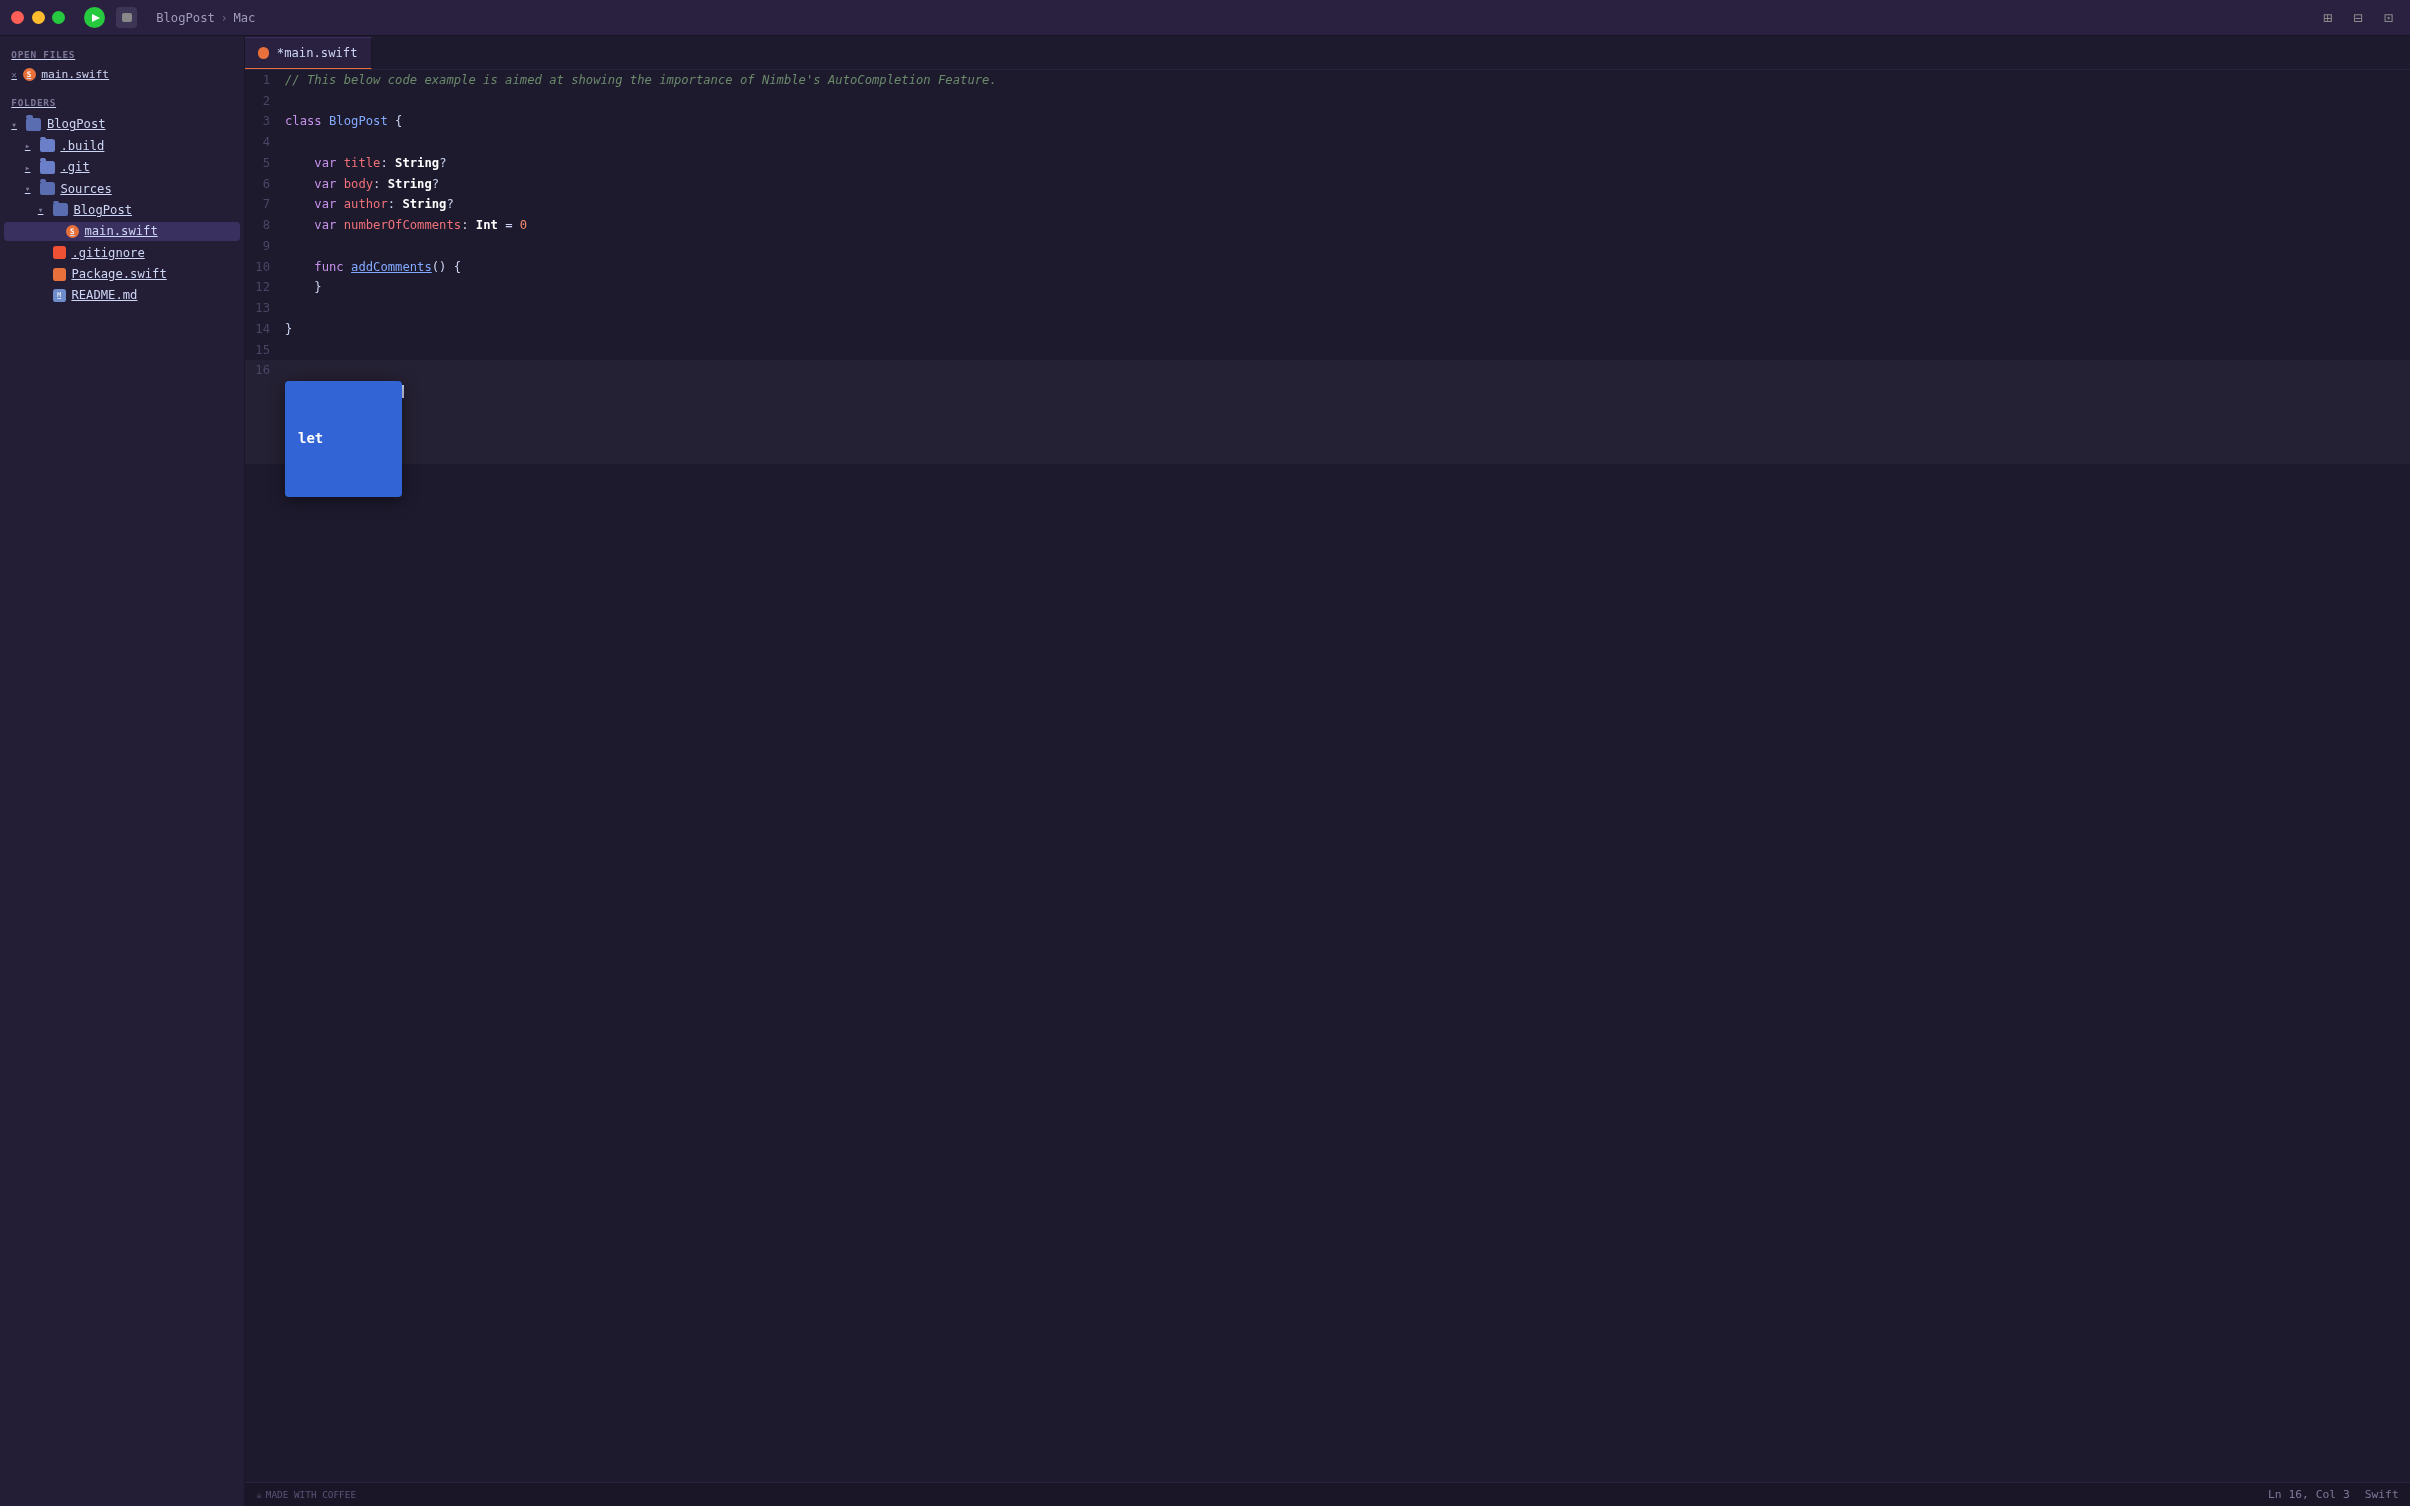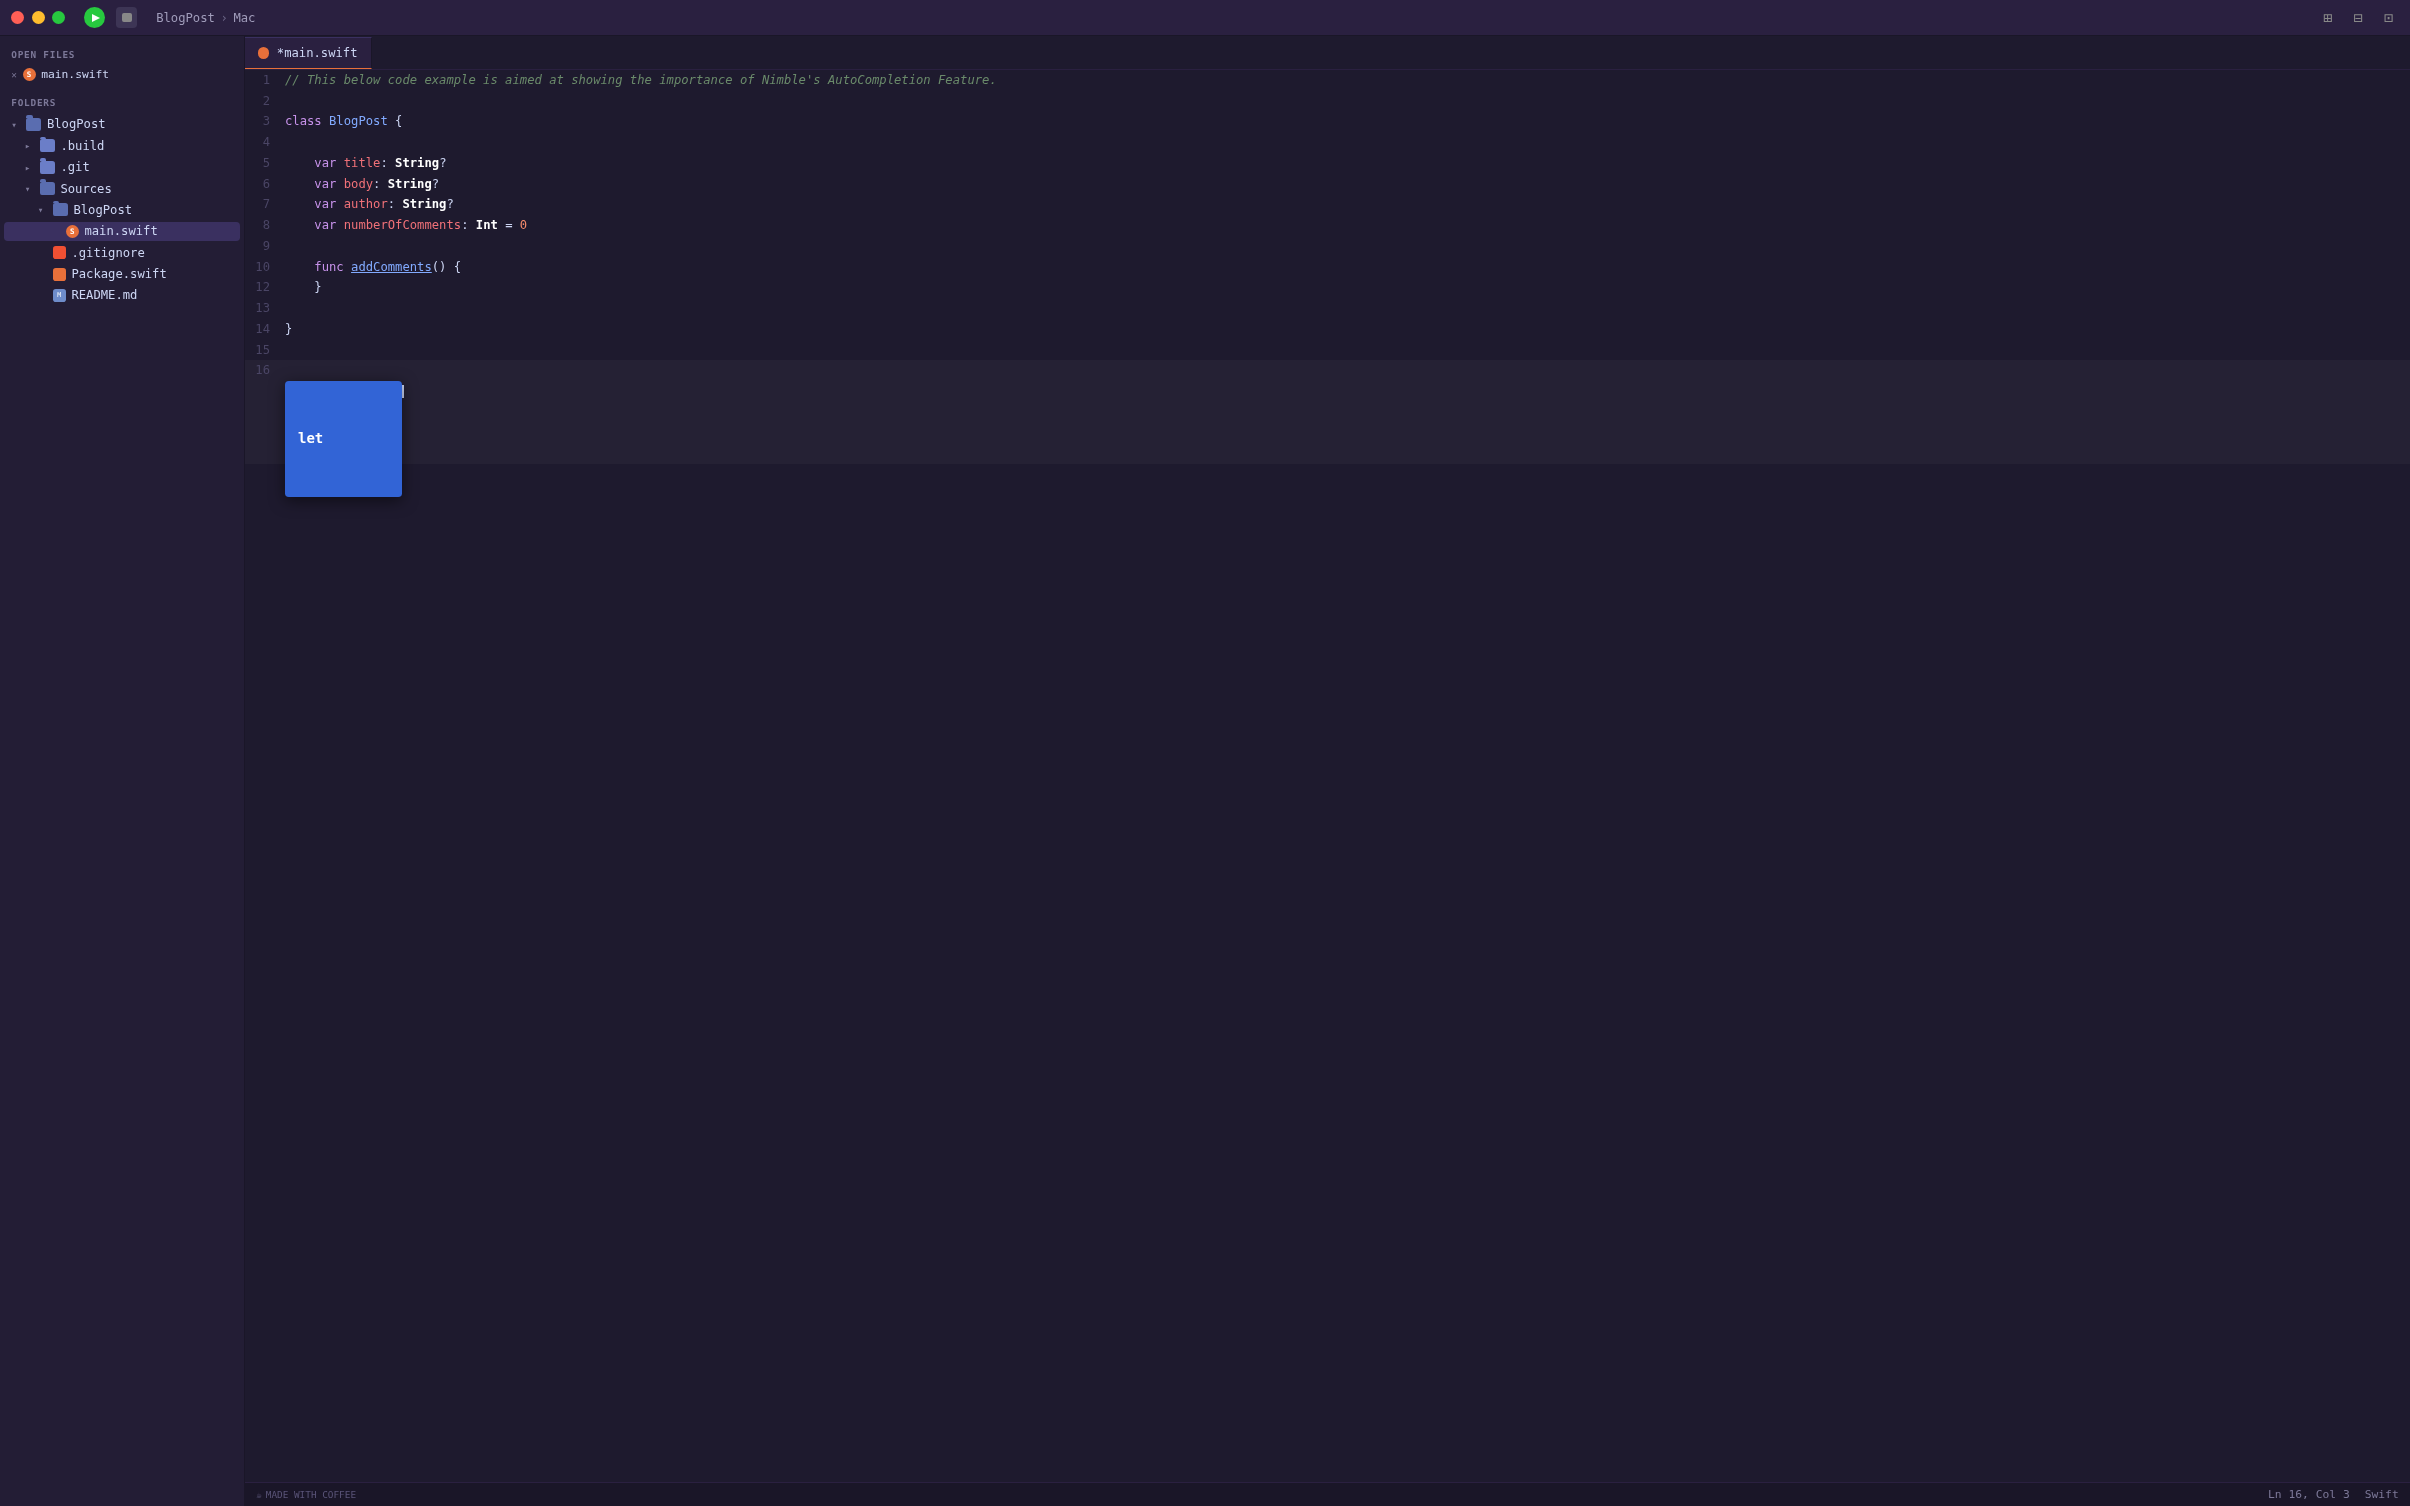--- a/index.html
+++ b/index.html
@@ -109,20 +109,21 @@
     
     #sidebar {
       width: 245px;
       background: #231d35;
       display: flex;
       flex-direction: column;
       border-right: 0.9px solid #1a1628;
       flex-shrink: 0;
       overflow-y: auto;
       overflow-x: hidden;
+      text-decoration: underline;
     }
 
     .sidebar-section-title {
       font-size: 9.4px;
       font-weight: 700;
       color: #7c7898;
       padding: 13px 11.3px 5.6px 11.3px;
       letter-spacing: 0.08em;
       text-transform: uppercase;
     }

